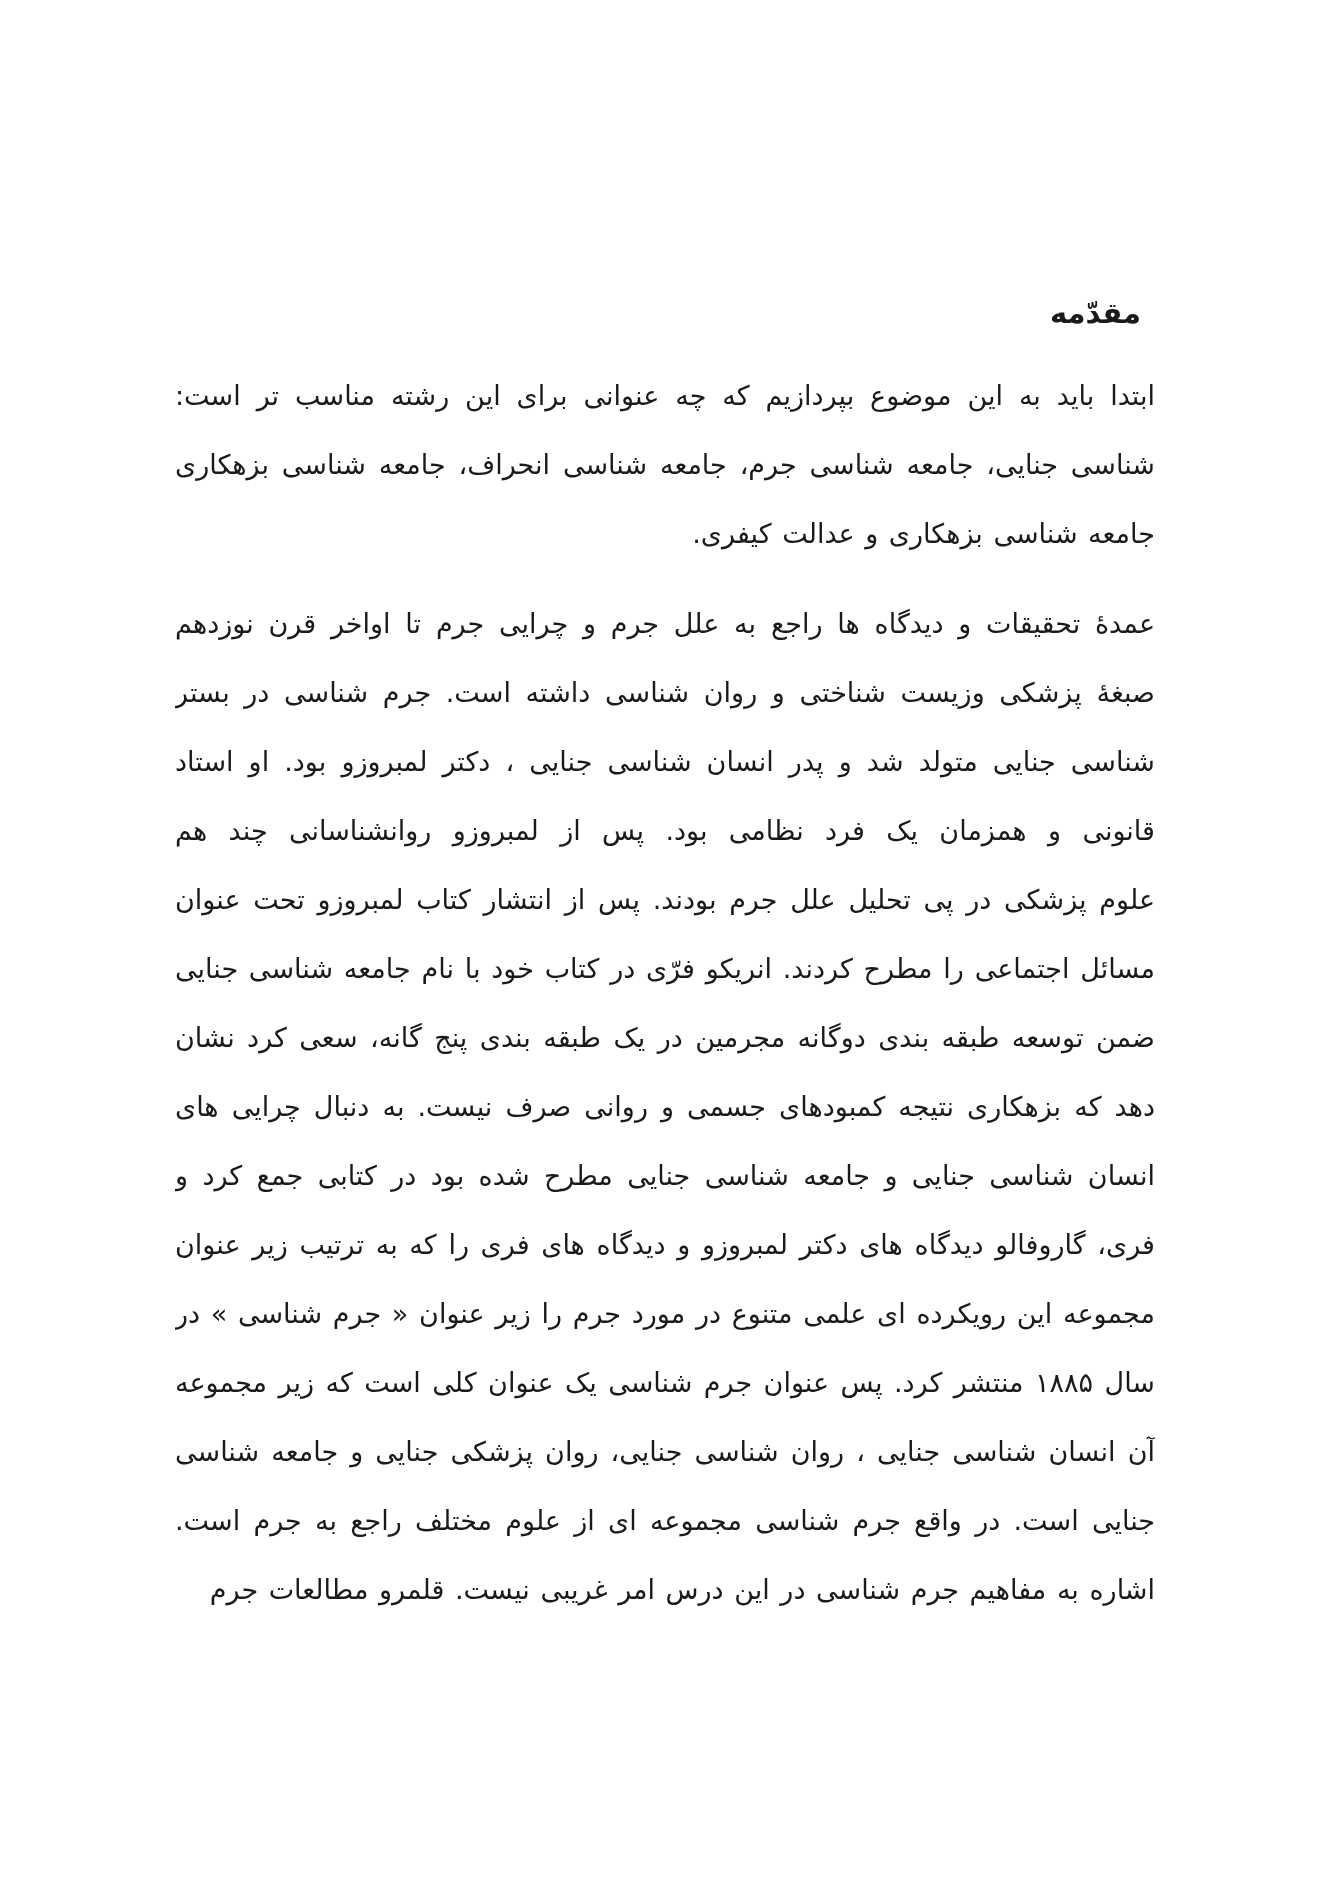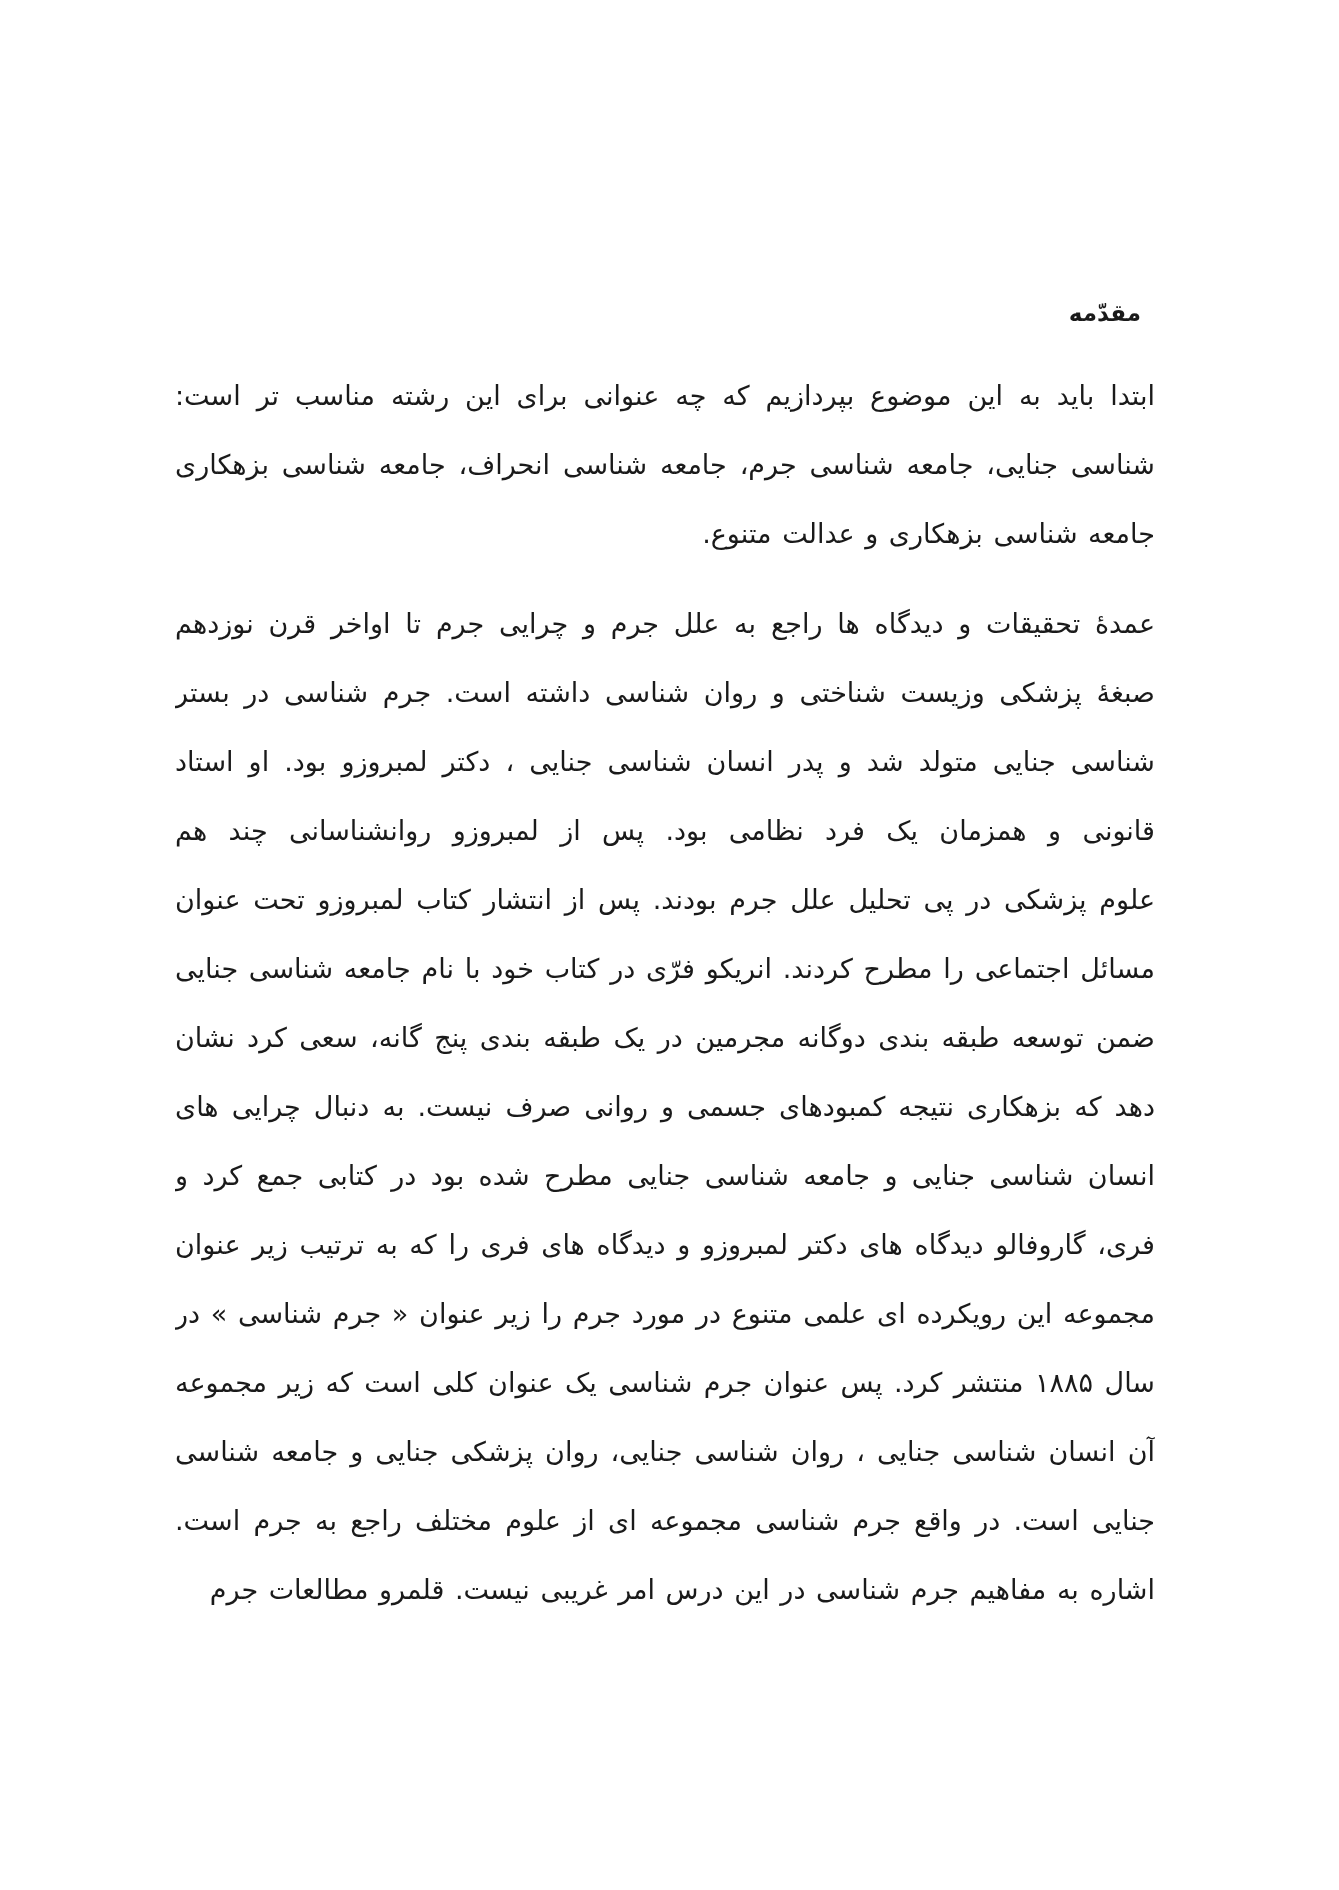--- a/index.html
+++ b/index.html
@@ -19,21 +19,21 @@
   }
   .content {
     position: absolute;
     top: 279px;
     right: 176px;
     left: 175px; 
   }
   .heading {
     margin: 0 0 13px 0;
     padding: 0 22px 0 0; 
-    font-size: 23px;
+    font-size: 29px;
     font-weight: bold;
     line-height: 69px;
     text-align: right;
   }
   .paragraph {
     margin: 0 8px 21px 0;
   }
   .line {
     font-size: 27px;
     line-height: 69px;
@@ -52,21 +52,21 @@
 </head>
 <body>
 
 <div class="page" style="background: rgb(255, 255, 255); color: rgb(26, 26, 26);">
   <div class="content">
     <h1 class="heading">مقدّمه</h1>
     <div>
         <div class="paragraph">
           <div class="line">ابتدا باید به این موضوع بپردازیم که چه عنوانی برای این رشته مناسب تر است: جامعه</div>
           <div class="line">شناسی جنایی، جامعه شناسی جرم، جامعه شناسی انحراف، جامعه شناسی بزهکاری و یا</div>
-          <div class="line para-last">جامعه شناسی بزهکاری و عدالت متنوع.</div>
+          <div class="line para-last">جامعه شناسی بزهکاری و عدالت کیفری.</div>
         </div>
         <div class="paragraph">
           <div class="line">عمدهٔ تحقیقات و دیدگاه ها راجع به علل جرم و چرایی جرم تا اواخر قرن نوزدهم عمدتاً</div>
           <div class="line">صبغهٔ پزشکی وزیست شناختی و روان شناسی داشته است. جرم شناسی در بستر انسان</div>
           <div class="line">شناسی جنایی متولد شد و پدر انسان شناسی جنایی ، دکتر لمبروزو بود. او استاد پزشکی</div>
           <div class="line">قانونی و همزمان یک فرد نظامی بود. پس از لمبروزو روانشناسانی چند هم درچارچوب</div>
           <div class="line">علوم پزشکی در پی تحلیل علل جرم بودند. پس از انتشار کتاب لمبروزو تحت عنوان</div>
           <div class="line">مسائل اجتماعی را مطرح کردند. انریکو فرّی در کتاب خود با نام جامعه شناسی جنایی</div>
           <div class="line">ضمن توسعه طبقه بندی دوگانه مجرمین در یک طبقه بندی پنج گانه، سعی کرد نشان</div>
           <div class="line">دهد که بزهکاری نتیجه کمبودهای جسمی و روانی صرف نیست. به دنبال چرایی های</div>

